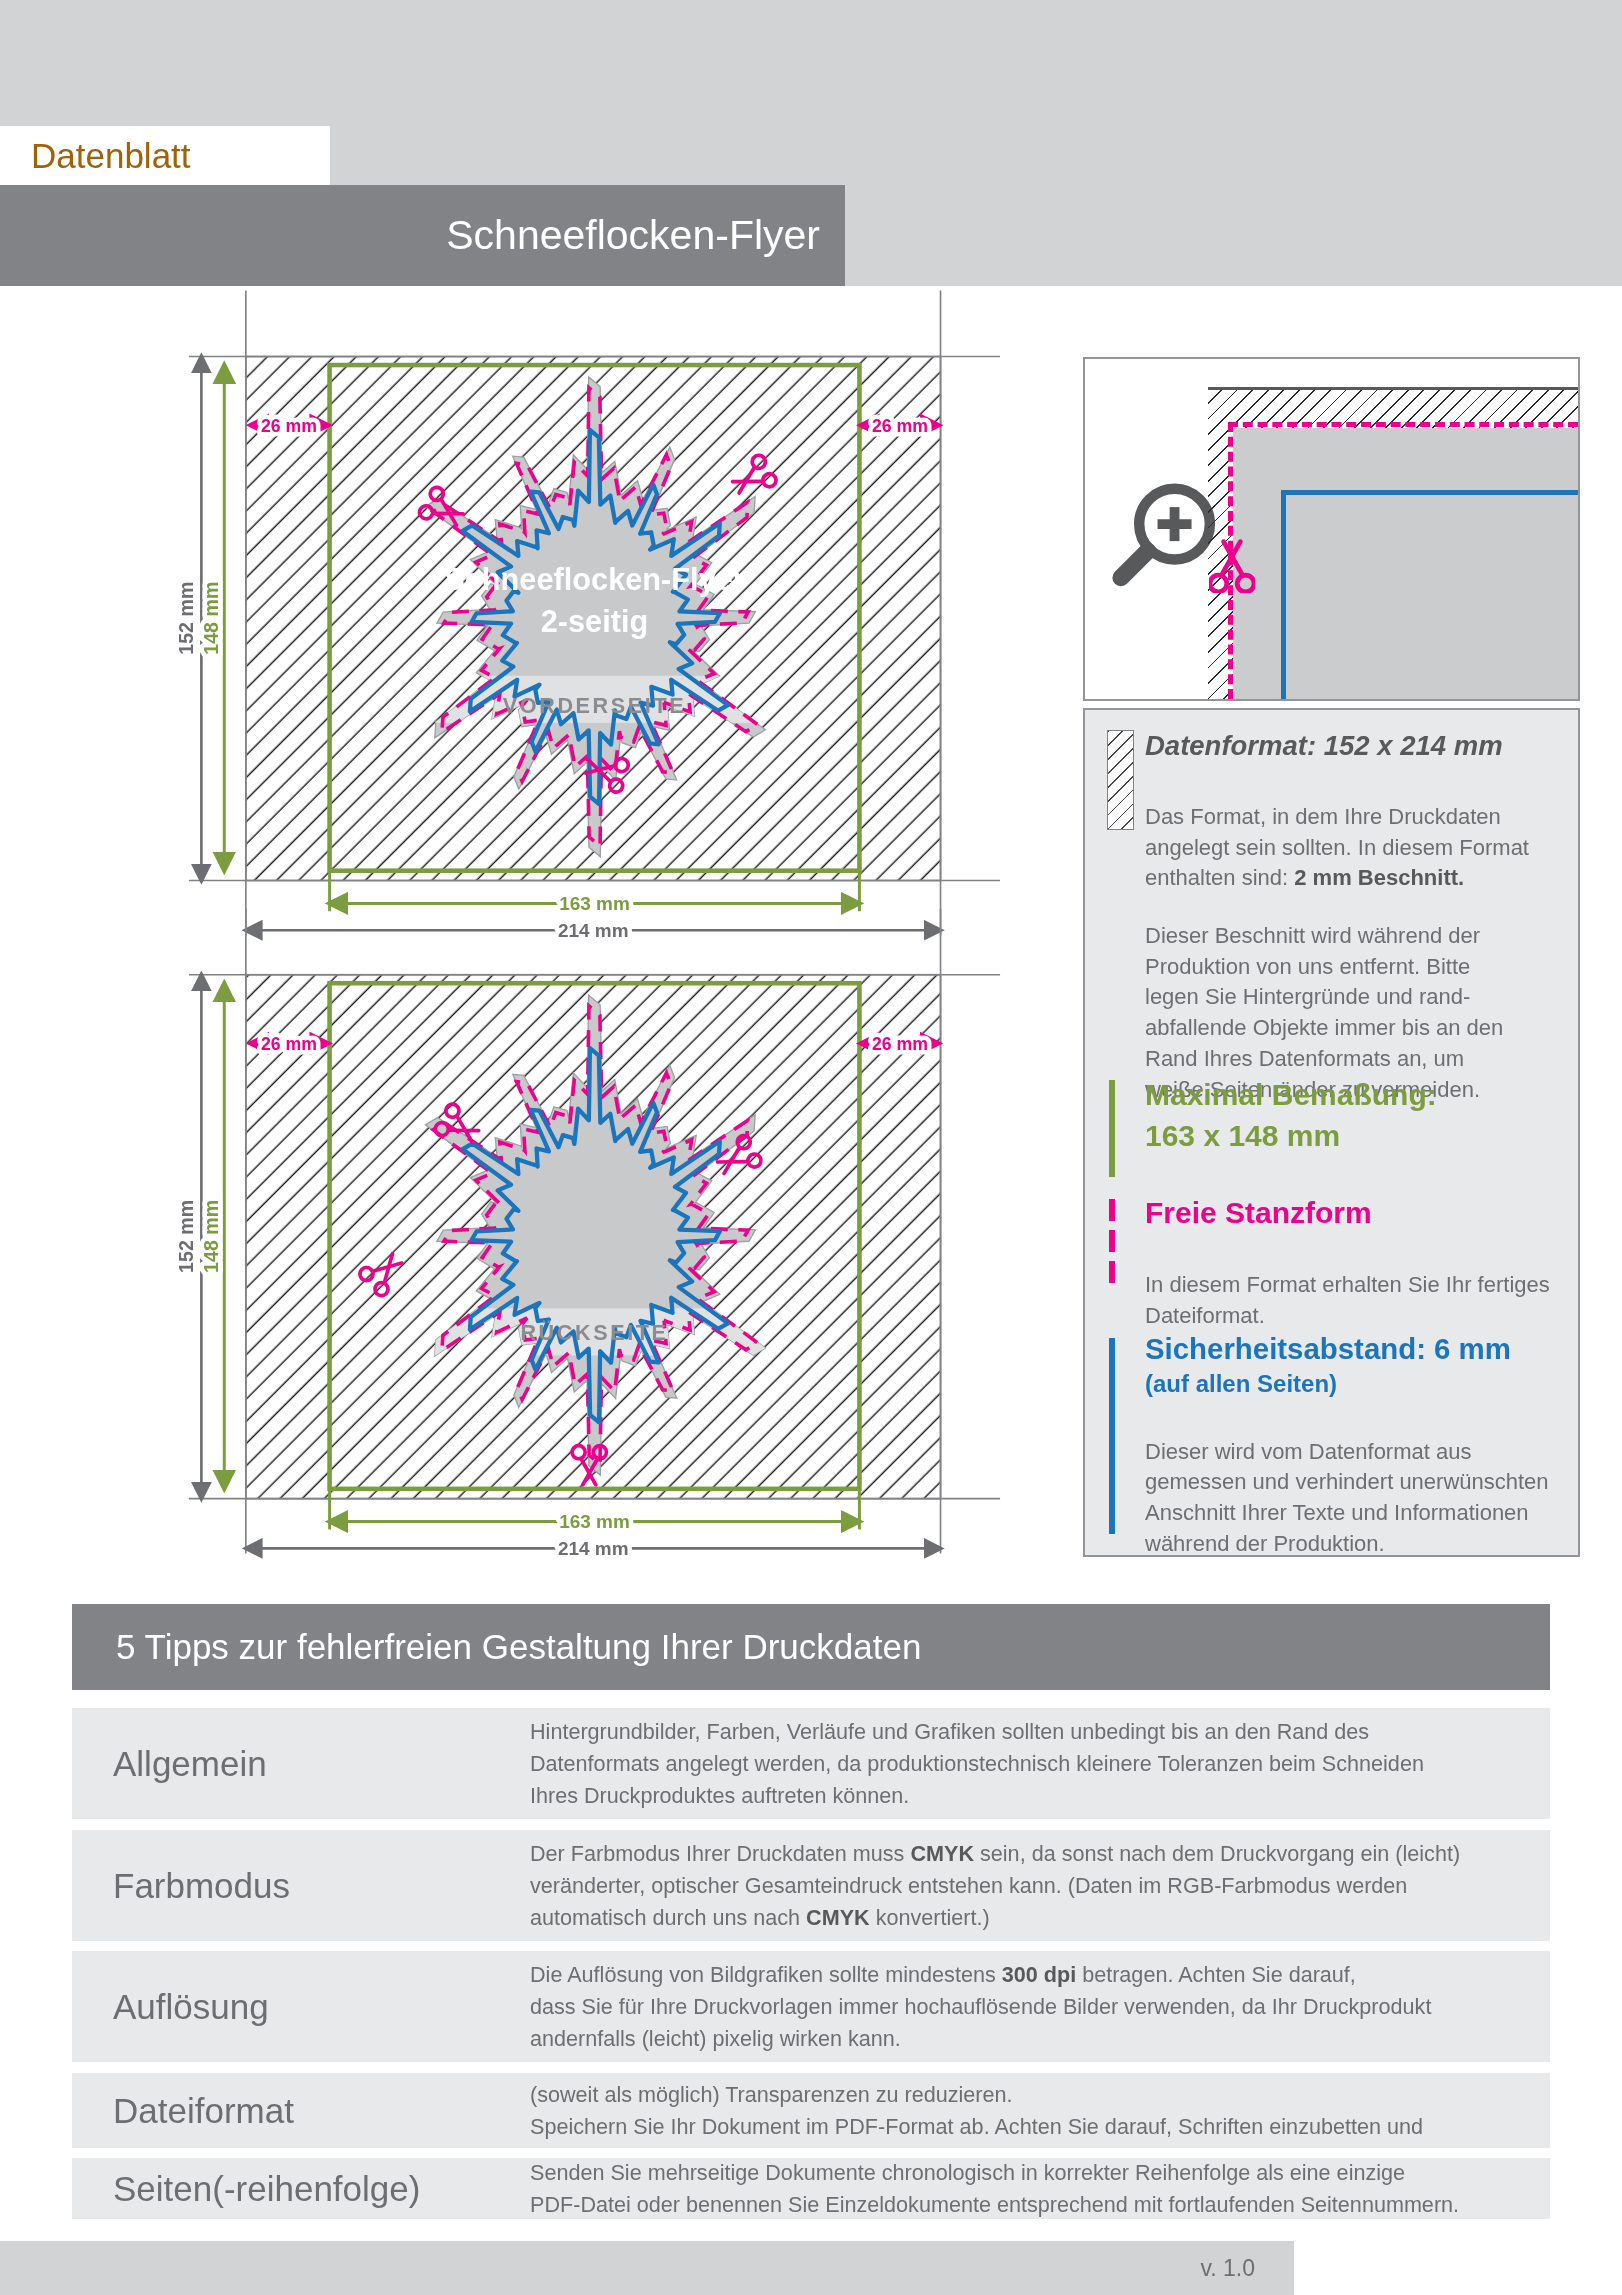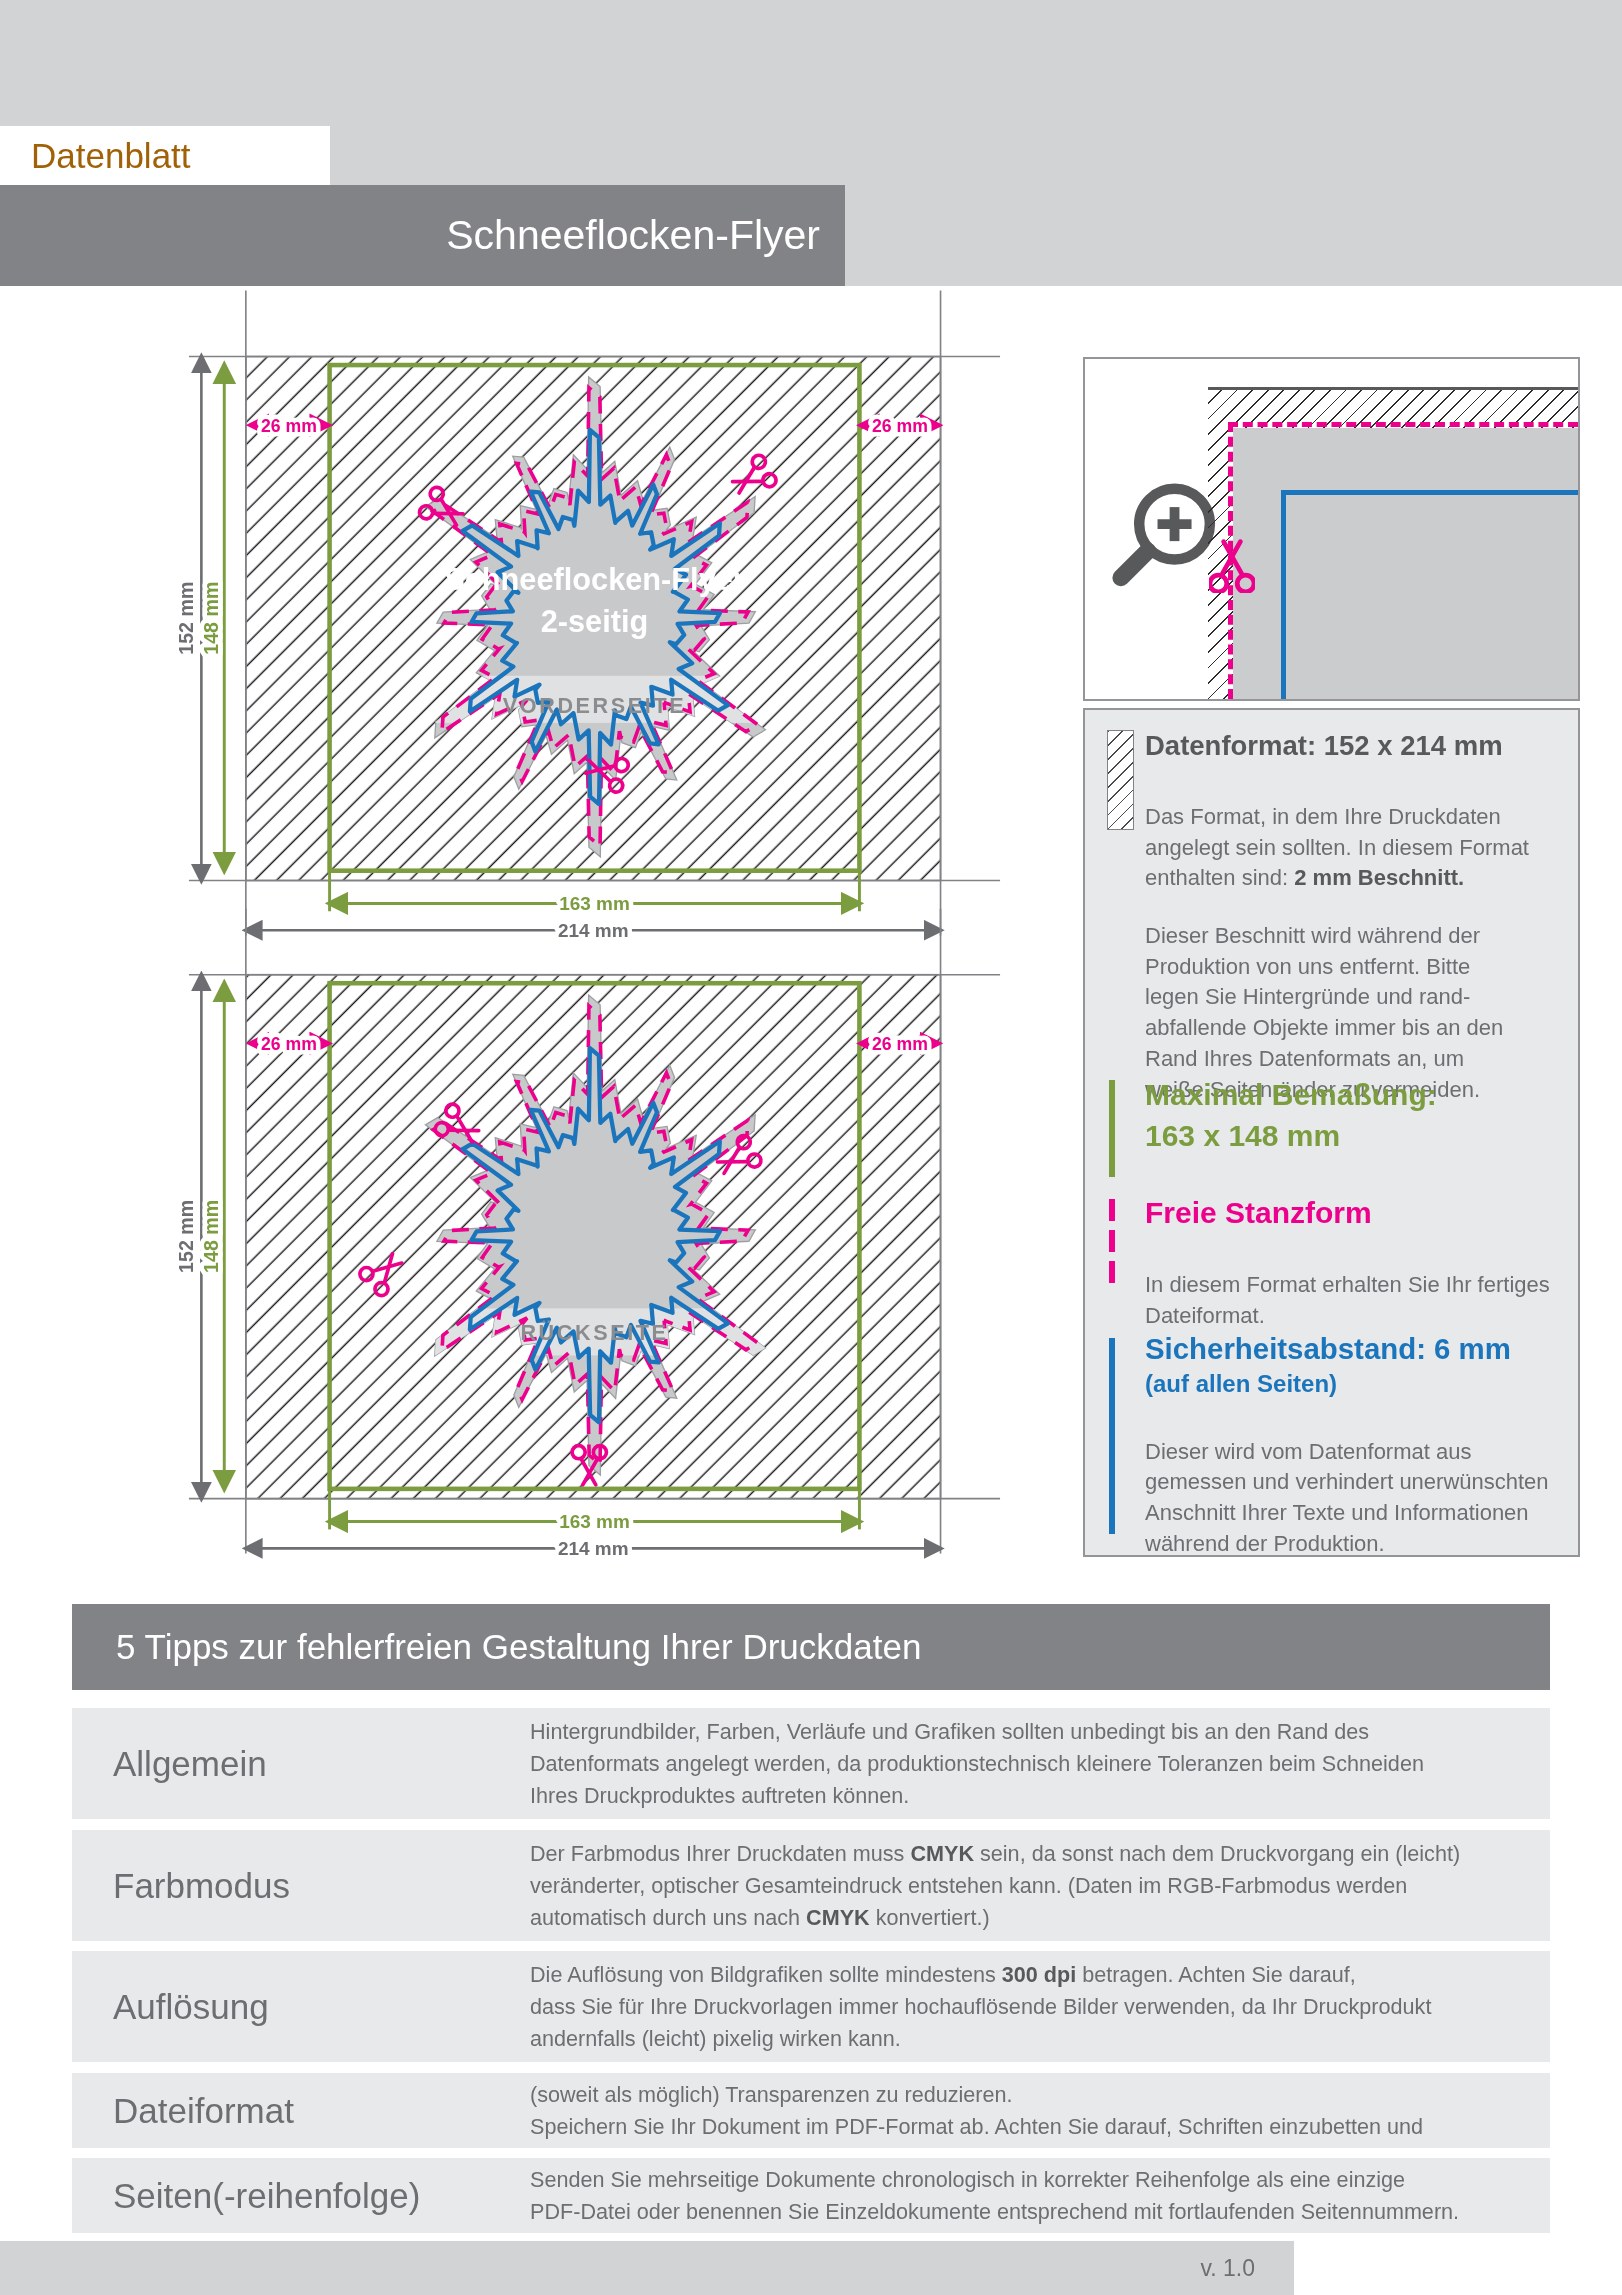--- a/index.html
+++ b/index.html
@@ -31,21 +31,21 @@
       border-left:5.2px dashed #ec008c;border-top:5.2px dashed #ec008c;}
   .corner .blueL{position:absolute;left:73px;top:103px;right:0;bottom:0;
       border-left:5.2px solid #1b75bc;border-top:5.2px solid #1b75bc;}
   .corner .scis{position:absolute;left:1.3px;top:147px;}
   
   .legend{position:absolute;left:1083px;top:708px;width:497px;height:849px;background:#e8e9ea;
           border:2px solid #939598;box-sizing:border-box;}
   .legend .swatch{position:absolute;left:21.6px;top:19.6px;width:25px;height:98px;background:#ffffff;
           border:1.3px solid #808285;background-image:
           repeating-linear-gradient(135deg,#4a4a4c 0 1.3px,transparent 1.3px 9.8px);}
-  .lh1{position:absolute;left:60px;font-size:27.5px;font-weight:bold;color:#58595b;white-space:nowrap;}
+  .lh1{position:absolute;left:60px;font-size:27.5px;font-weight:bold;color:#58595b;white-space:nowrap;font-style:italic;}
   .lpara{position:absolute;left:60px;font-size:22px;line-height:31px;color:#6d6e71;white-space:nowrap;margin-top:28px;}
   .lpara b{color:#58595b;}
   .greenbar{position:absolute;left:23.6px;top:370px;width:6.5px;height:97px;background:#7b9d3f;}
   .pinkbar{position:absolute;left:23.6px;top:489px;width:6.5px;height:86px;background:
       repeating-linear-gradient(180deg,#ec008c 0 22px,transparent 22px 31px);}
   .bluebar{position:absolute;left:23.6px;top:628px;width:6.5px;height:196px;background:#1b75bc;}
   .hgreen{position:absolute;left:60px;top:364px;font-size:30px;font-weight:bold;color:#7b9d3f;line-height:41px;}
   .hpink{position:absolute;left:60px;top:486px;font-size:30px;font-weight:bold;color:#ec008c;}
   .hblue{position:absolute;left:60px;top:622px;font-size:29.4px;font-weight:bold;color:#1b75bc;white-space:nowrap;}
   .hblue2{position:absolute;left:60px;top:660px;font-size:24px;font-weight:bold;color:#1b75bc;}
@@ -267,21 +267,21 @@
   </div>
 
   <div class="row" style="top:2073px;height:75px">
     <div class="rowlabel">Dateiformat</div>
     <div class="rowtext">
       <div><span>(soweit als möglich) Transparenzen zu reduzieren.</span><b></b><span></span></div>
       <div><span>Speichern Sie Ihr Dokument im PDF-Format ab. Achten Sie darauf, Schriften einzubetten und</span><b></b><span></span></div>
     </div>
   </div>
 
-  <div class="row" style="top:2158px;height:75px">
+  <div class="row" style="top:2158px;height:61px">
     <div class="rowlabel">Seiten(-reihenfolge)</div>
     <div class="rowtext">
       <div><span>Senden Sie mehrseitige Dokumente chronologisch in korrekter Reihenfolge als eine einzige</span><b></b><span></span></div>
       <div><span>PDF-Datei oder benennen Sie Einzeldokumente entsprechend mit fortlaufenden Seitennummern.</span><b></b><span></span></div>
     </div>
   </div>
 
   <div class="footer">
     <span>v. 1.0</span>
   </div>

